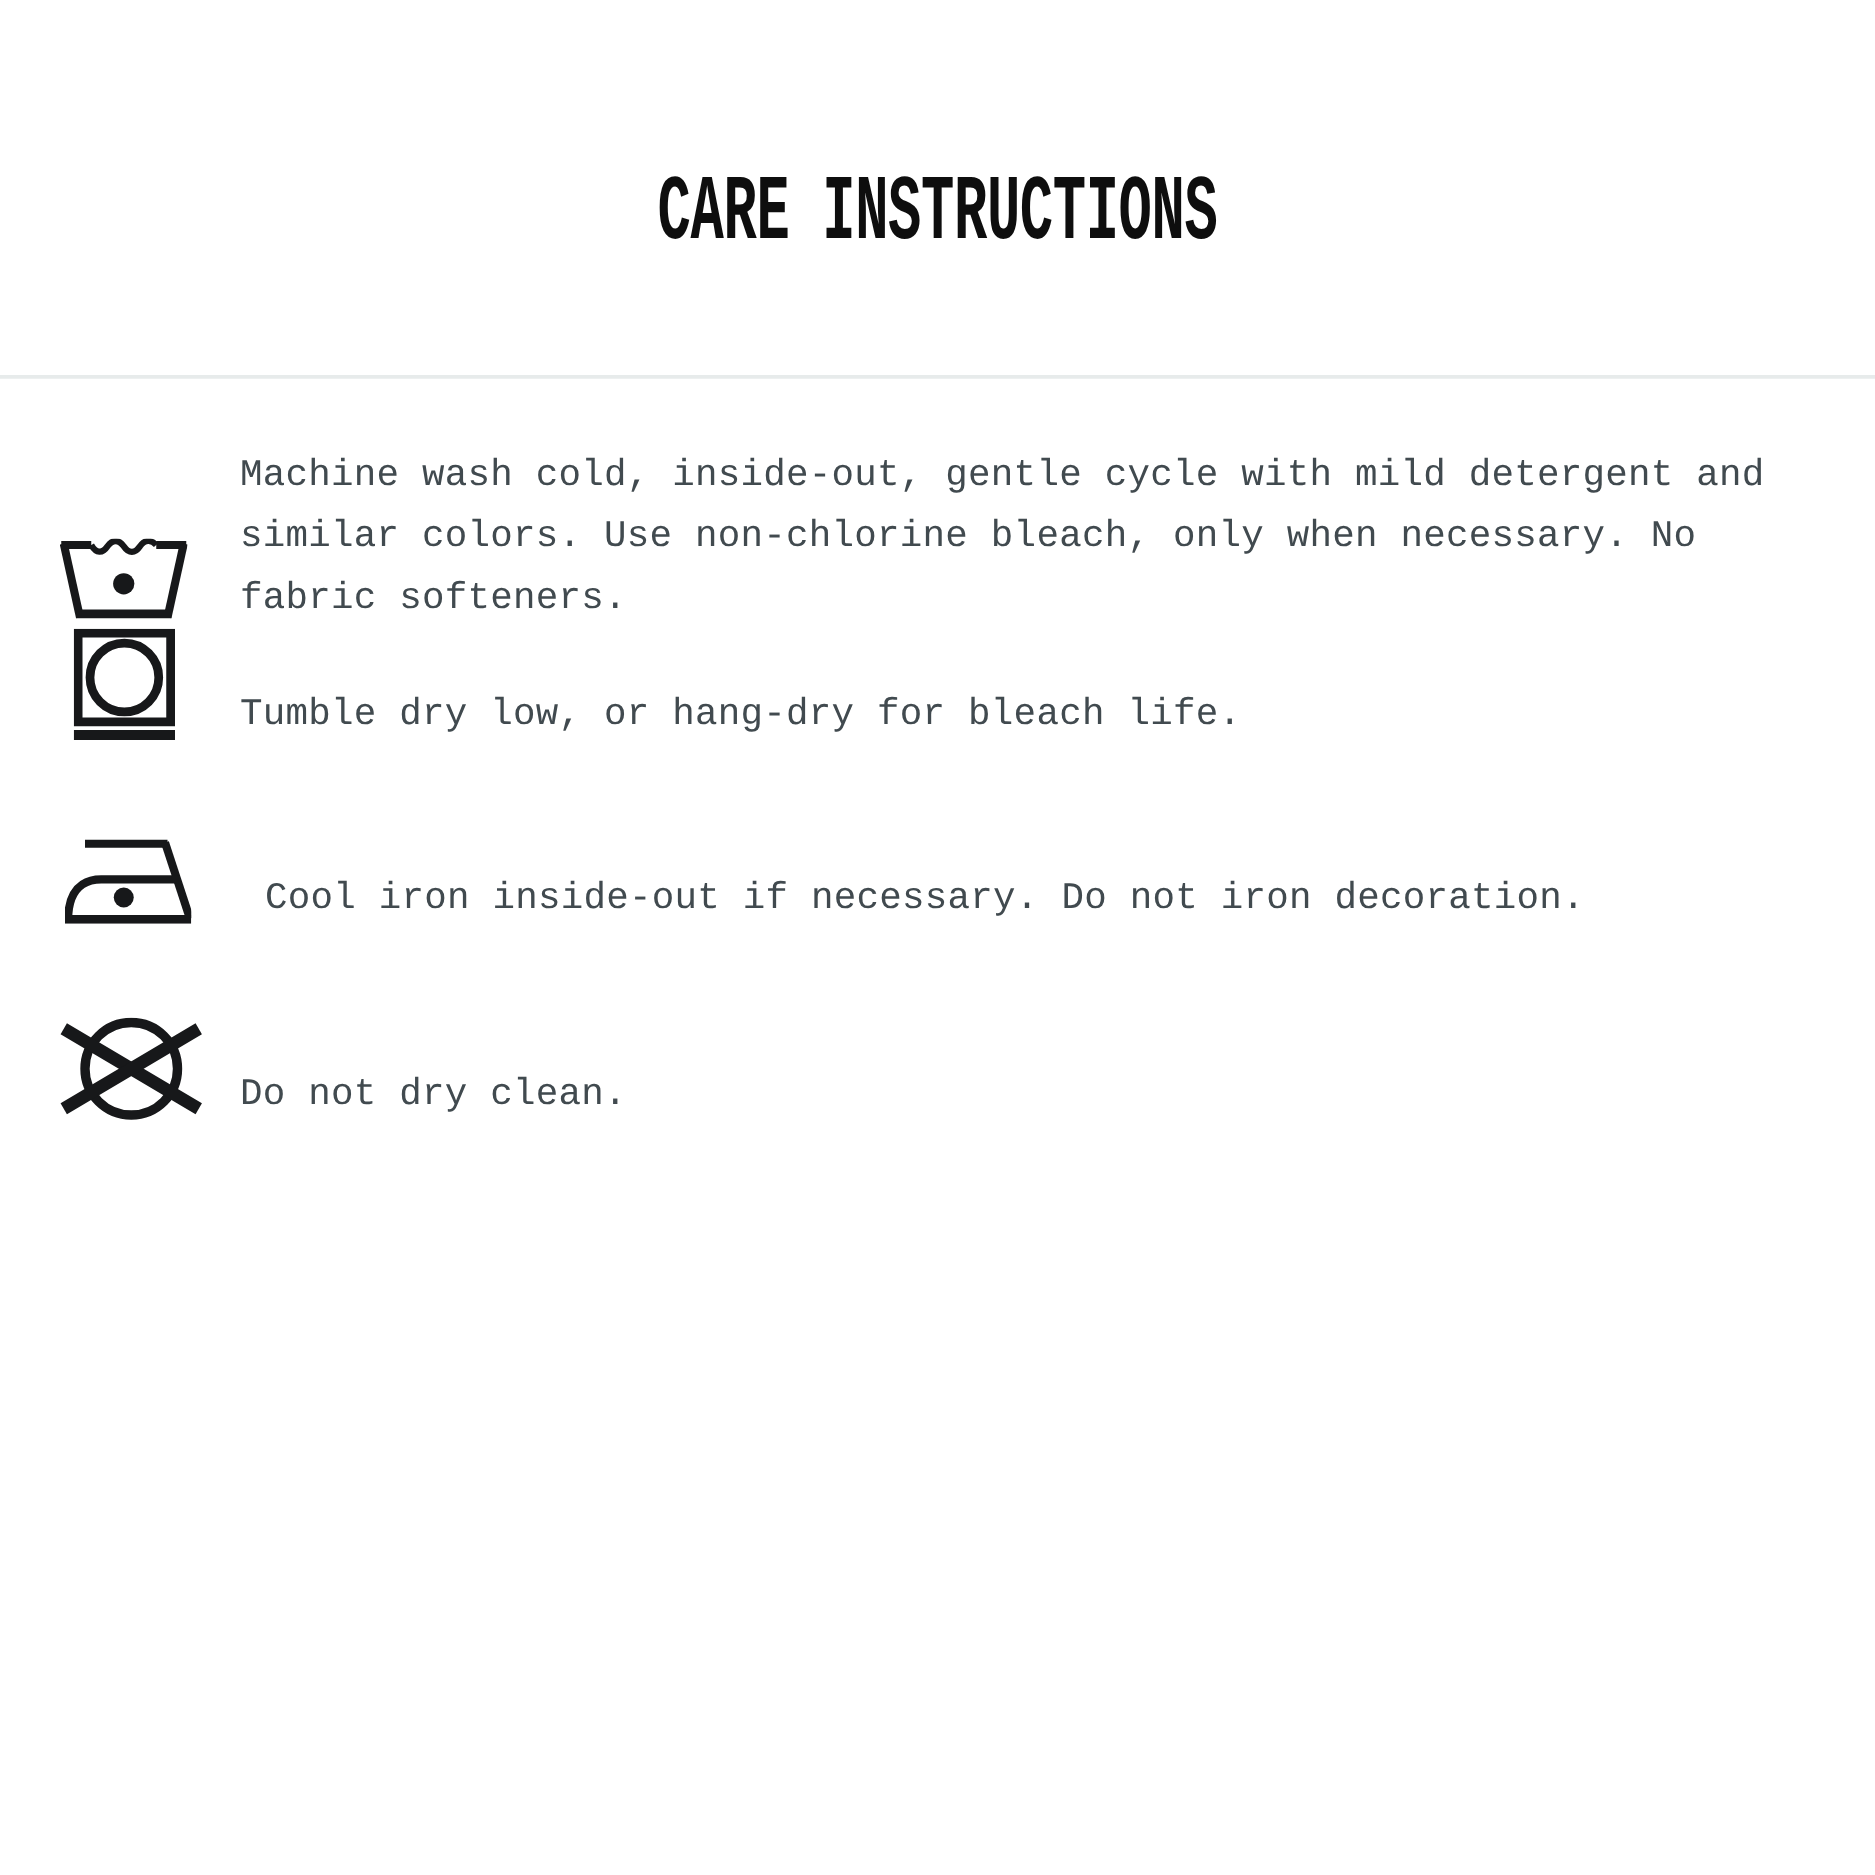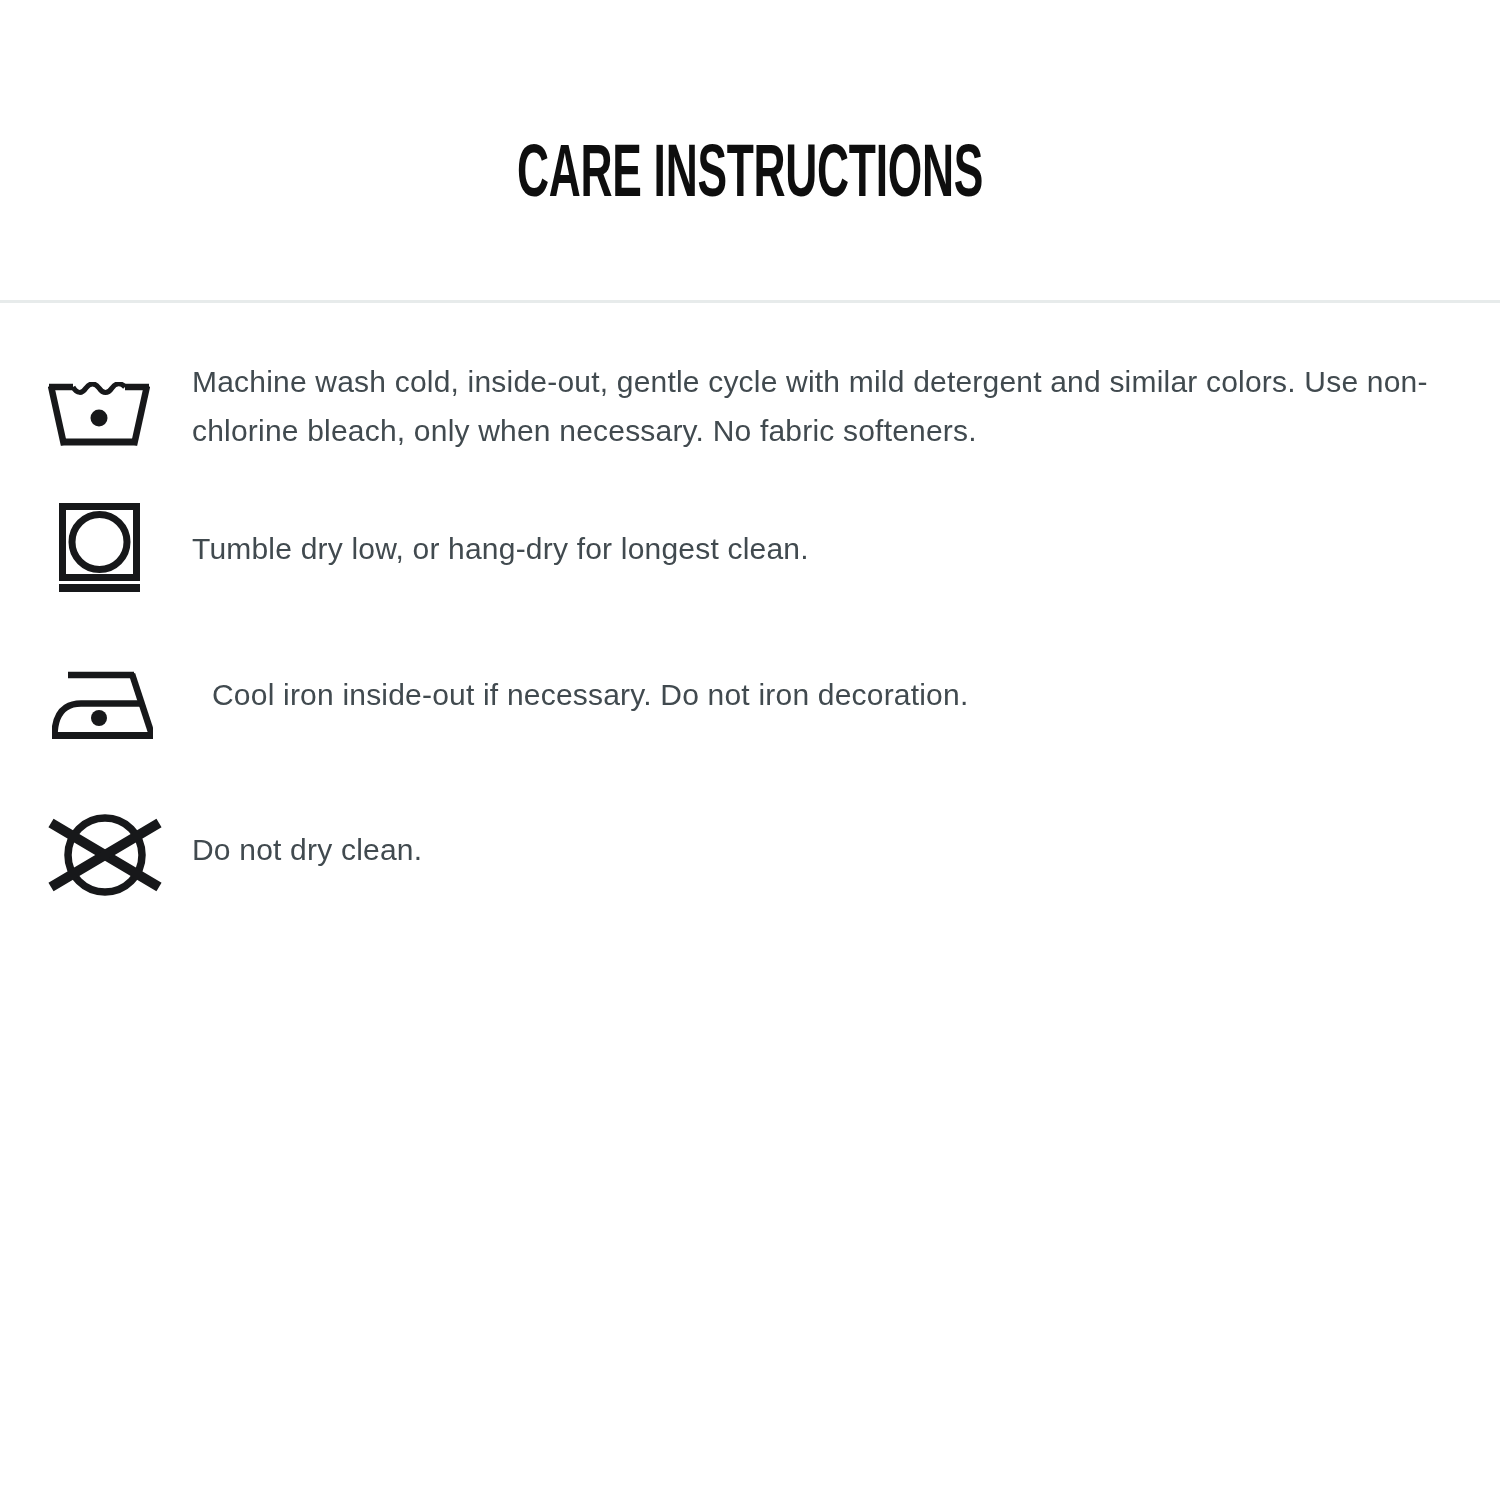--- a/index.html
+++ b/index.html
@@ -9,21 +9,21 @@
     --icon:#17181a;
     --divider:#e7ebeb;
   }
   *{margin:0;padding:0;box-sizing:border-box;}
   html,body{background:var(--background);}
   .page{
     position:relative;
     width:1500px;
     height:1500px;
     background:var(--background);
-    font-family:Liberation Sans, sans-serif;
+    font-family:Liberation Mono, monospace;
     overflow:hidden;
   }
   .title{
     position:absolute;
     top:134px;
     left:0;
     width:1500px;
     text-align:center;
     font-size:74px;
     font-weight:bold;
@@ -40,21 +40,21 @@
     left:0;
     width:1500px;
     height:3px;
     background:var(--divider);
   }
   .care-row{
     position:absolute;
     left:48px;
     right:44px;
     display:flex;
-    align-items:center;
+    align-items:flex-end;
   }
   .icon-col{
     flex:0 0 144px;
     color:var(--icon);
   }
   .care-text{
     flex:1;
     font-size:30px;
     line-height:49px;
     letter-spacing:0.2px;
@@ -98,21 +98,21 @@
   </div>
 
   <div class="care-row row-2">
     <div class="icon-col">
       <svg class="i-tumble" width="81" height="89" viewBox="0 0 81 89" fill="none" stroke="currentColor" stroke-width="7" xmlns="http://www.w3.org/2000/svg">
         <rect x="3.5" y="3.5" width="74" height="71"></rect>
         <circle cx="40.5" cy="39" r="27.5"></circle>
         <rect x="0" y="81" width="81" height="8" fill="currentColor" stroke="none"></rect>
       </svg>
     </div>
-    <p class="care-text">Tumble dry low, or hang-dry for longest clean.</p>
+    <p class="care-text">Tumble dry low, or hang-dry for bleach life.</p>
   </div>
 
   <div class="care-row row-3">
     <div class="icon-col">
       <svg class="i-iron" width="101" height="68" viewBox="0 0 101 68" fill="none" stroke="currentColor" stroke-width="6.5" xmlns="http://www.w3.org/2000/svg">
         <path d="M16,4 H82"></path>
         <path d="M80,3 L100,64"></path>
         <path d="M0,64.5 H101" stroke-width="7"></path>
         <path d="M2.5,65 C2.5,52 6.5,41.5 14,36.5 C18.5,33.5 23,32.5 29,32.5 L 91,32.5"></path>
         <circle cx="47" cy="47" r="8" fill="currentColor" stroke="none"></circle>

